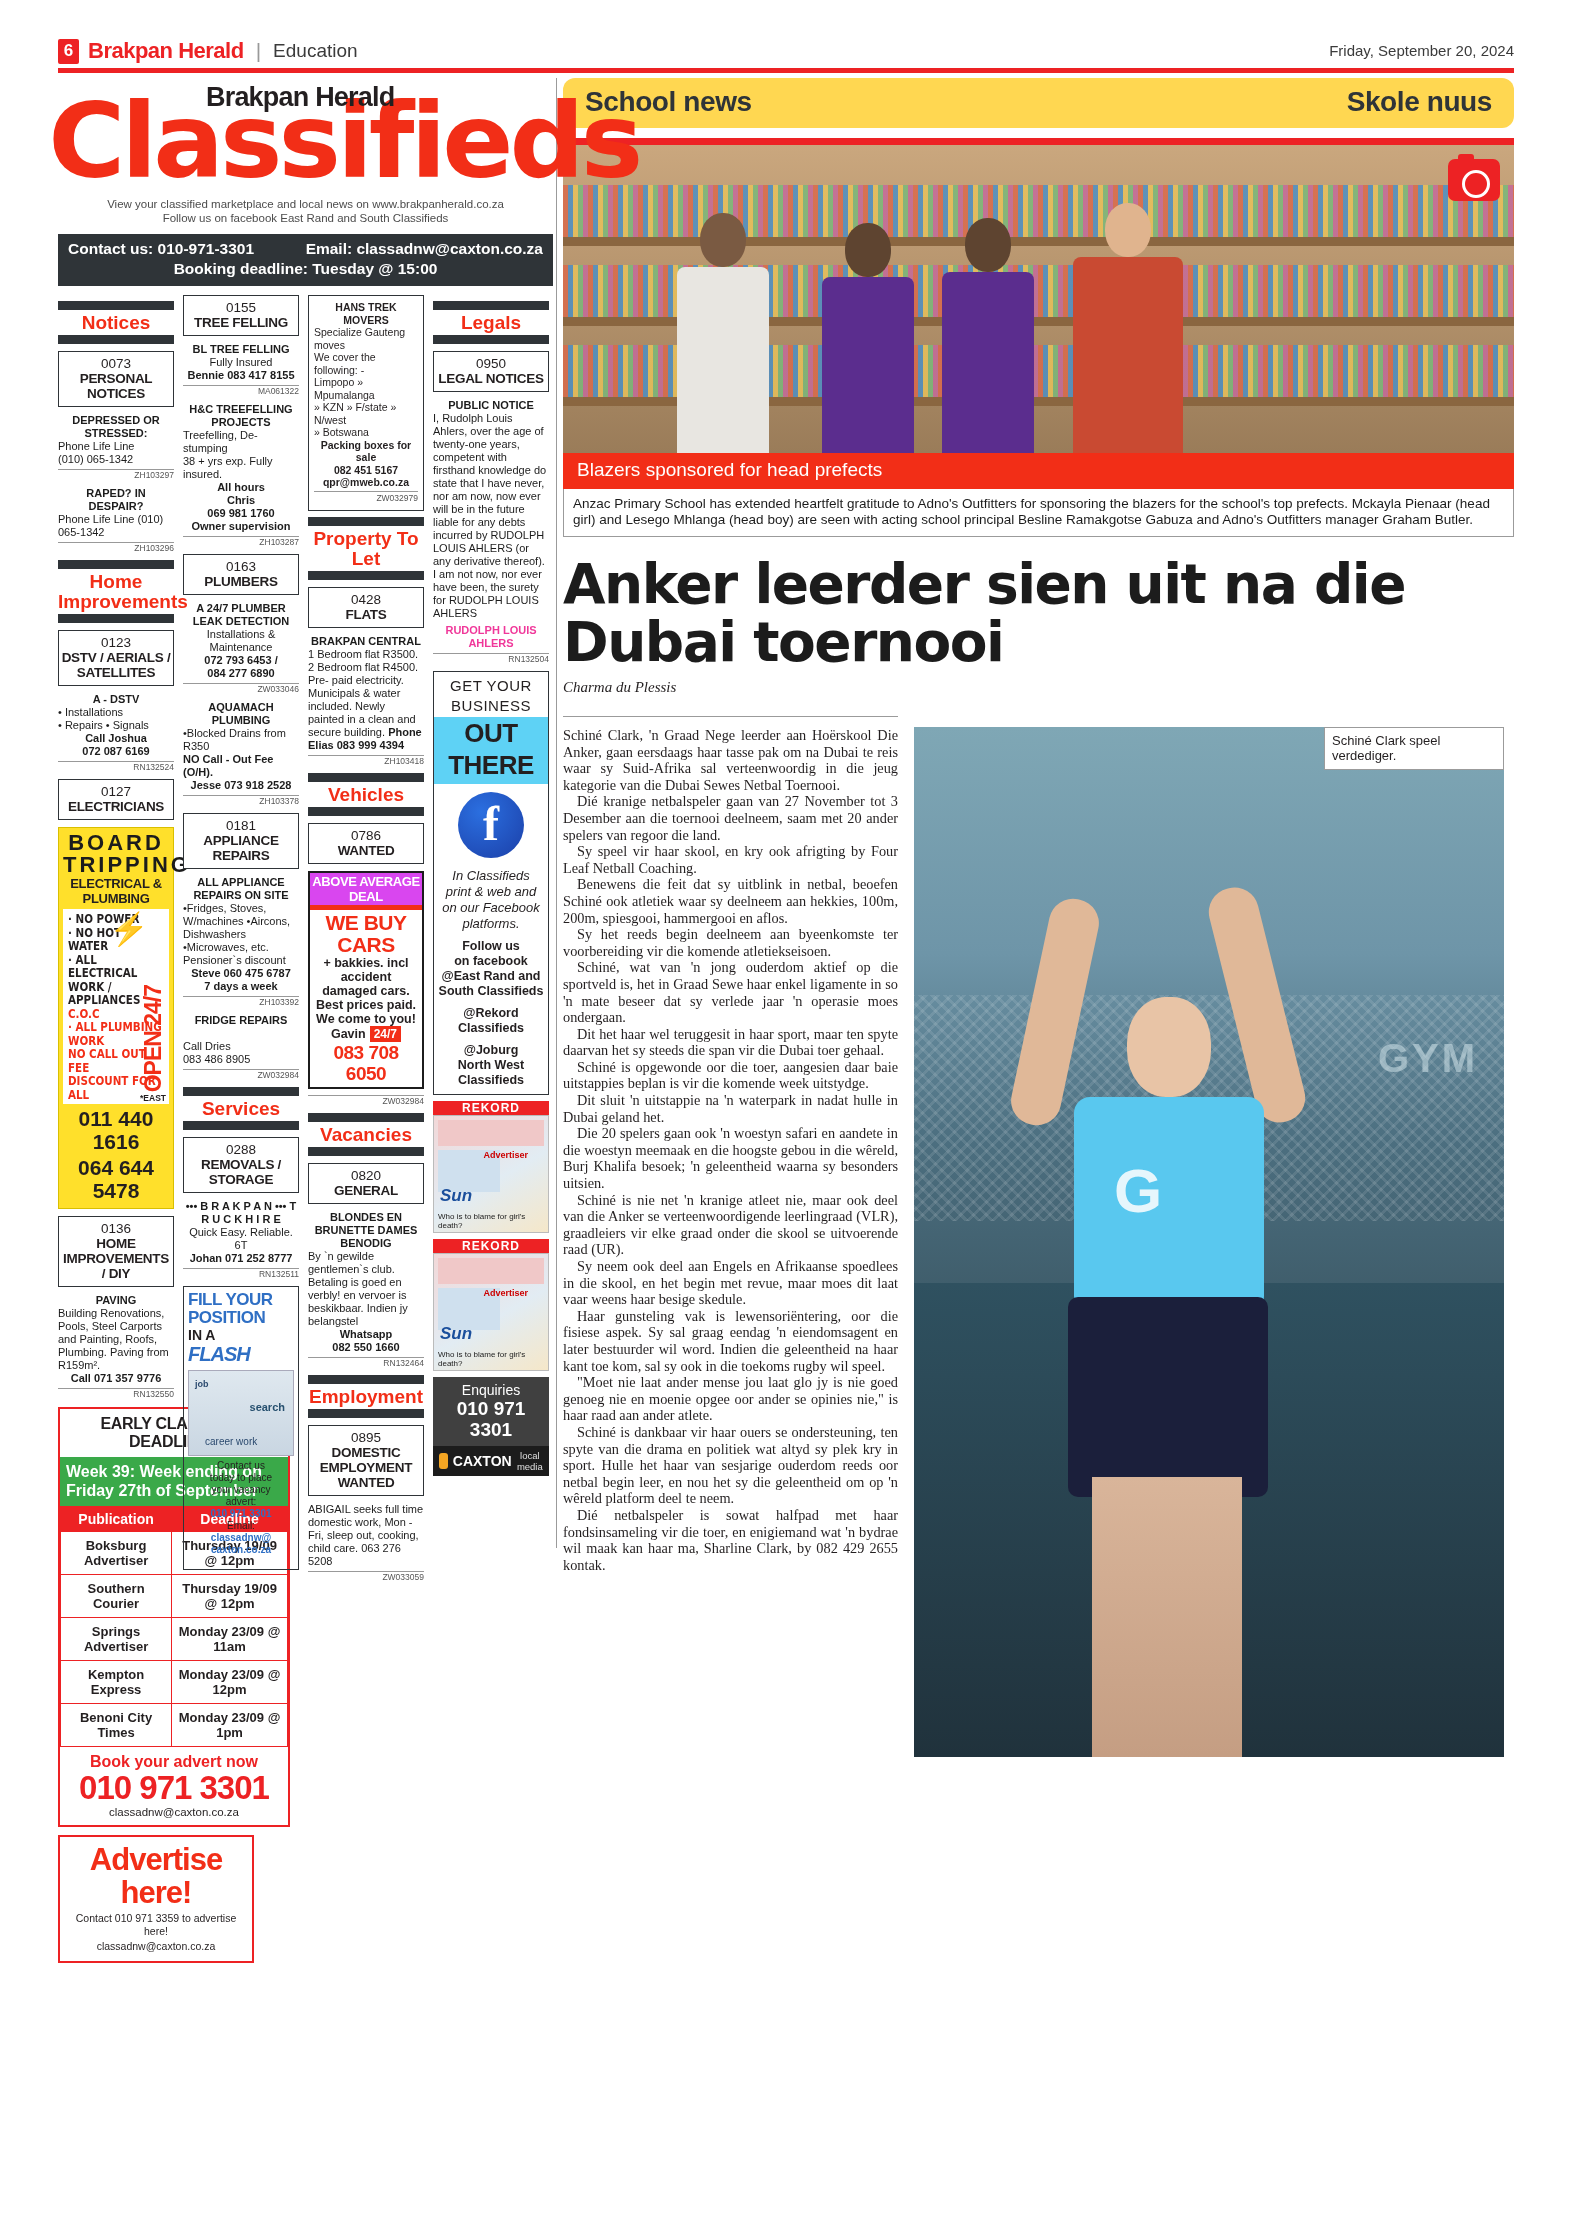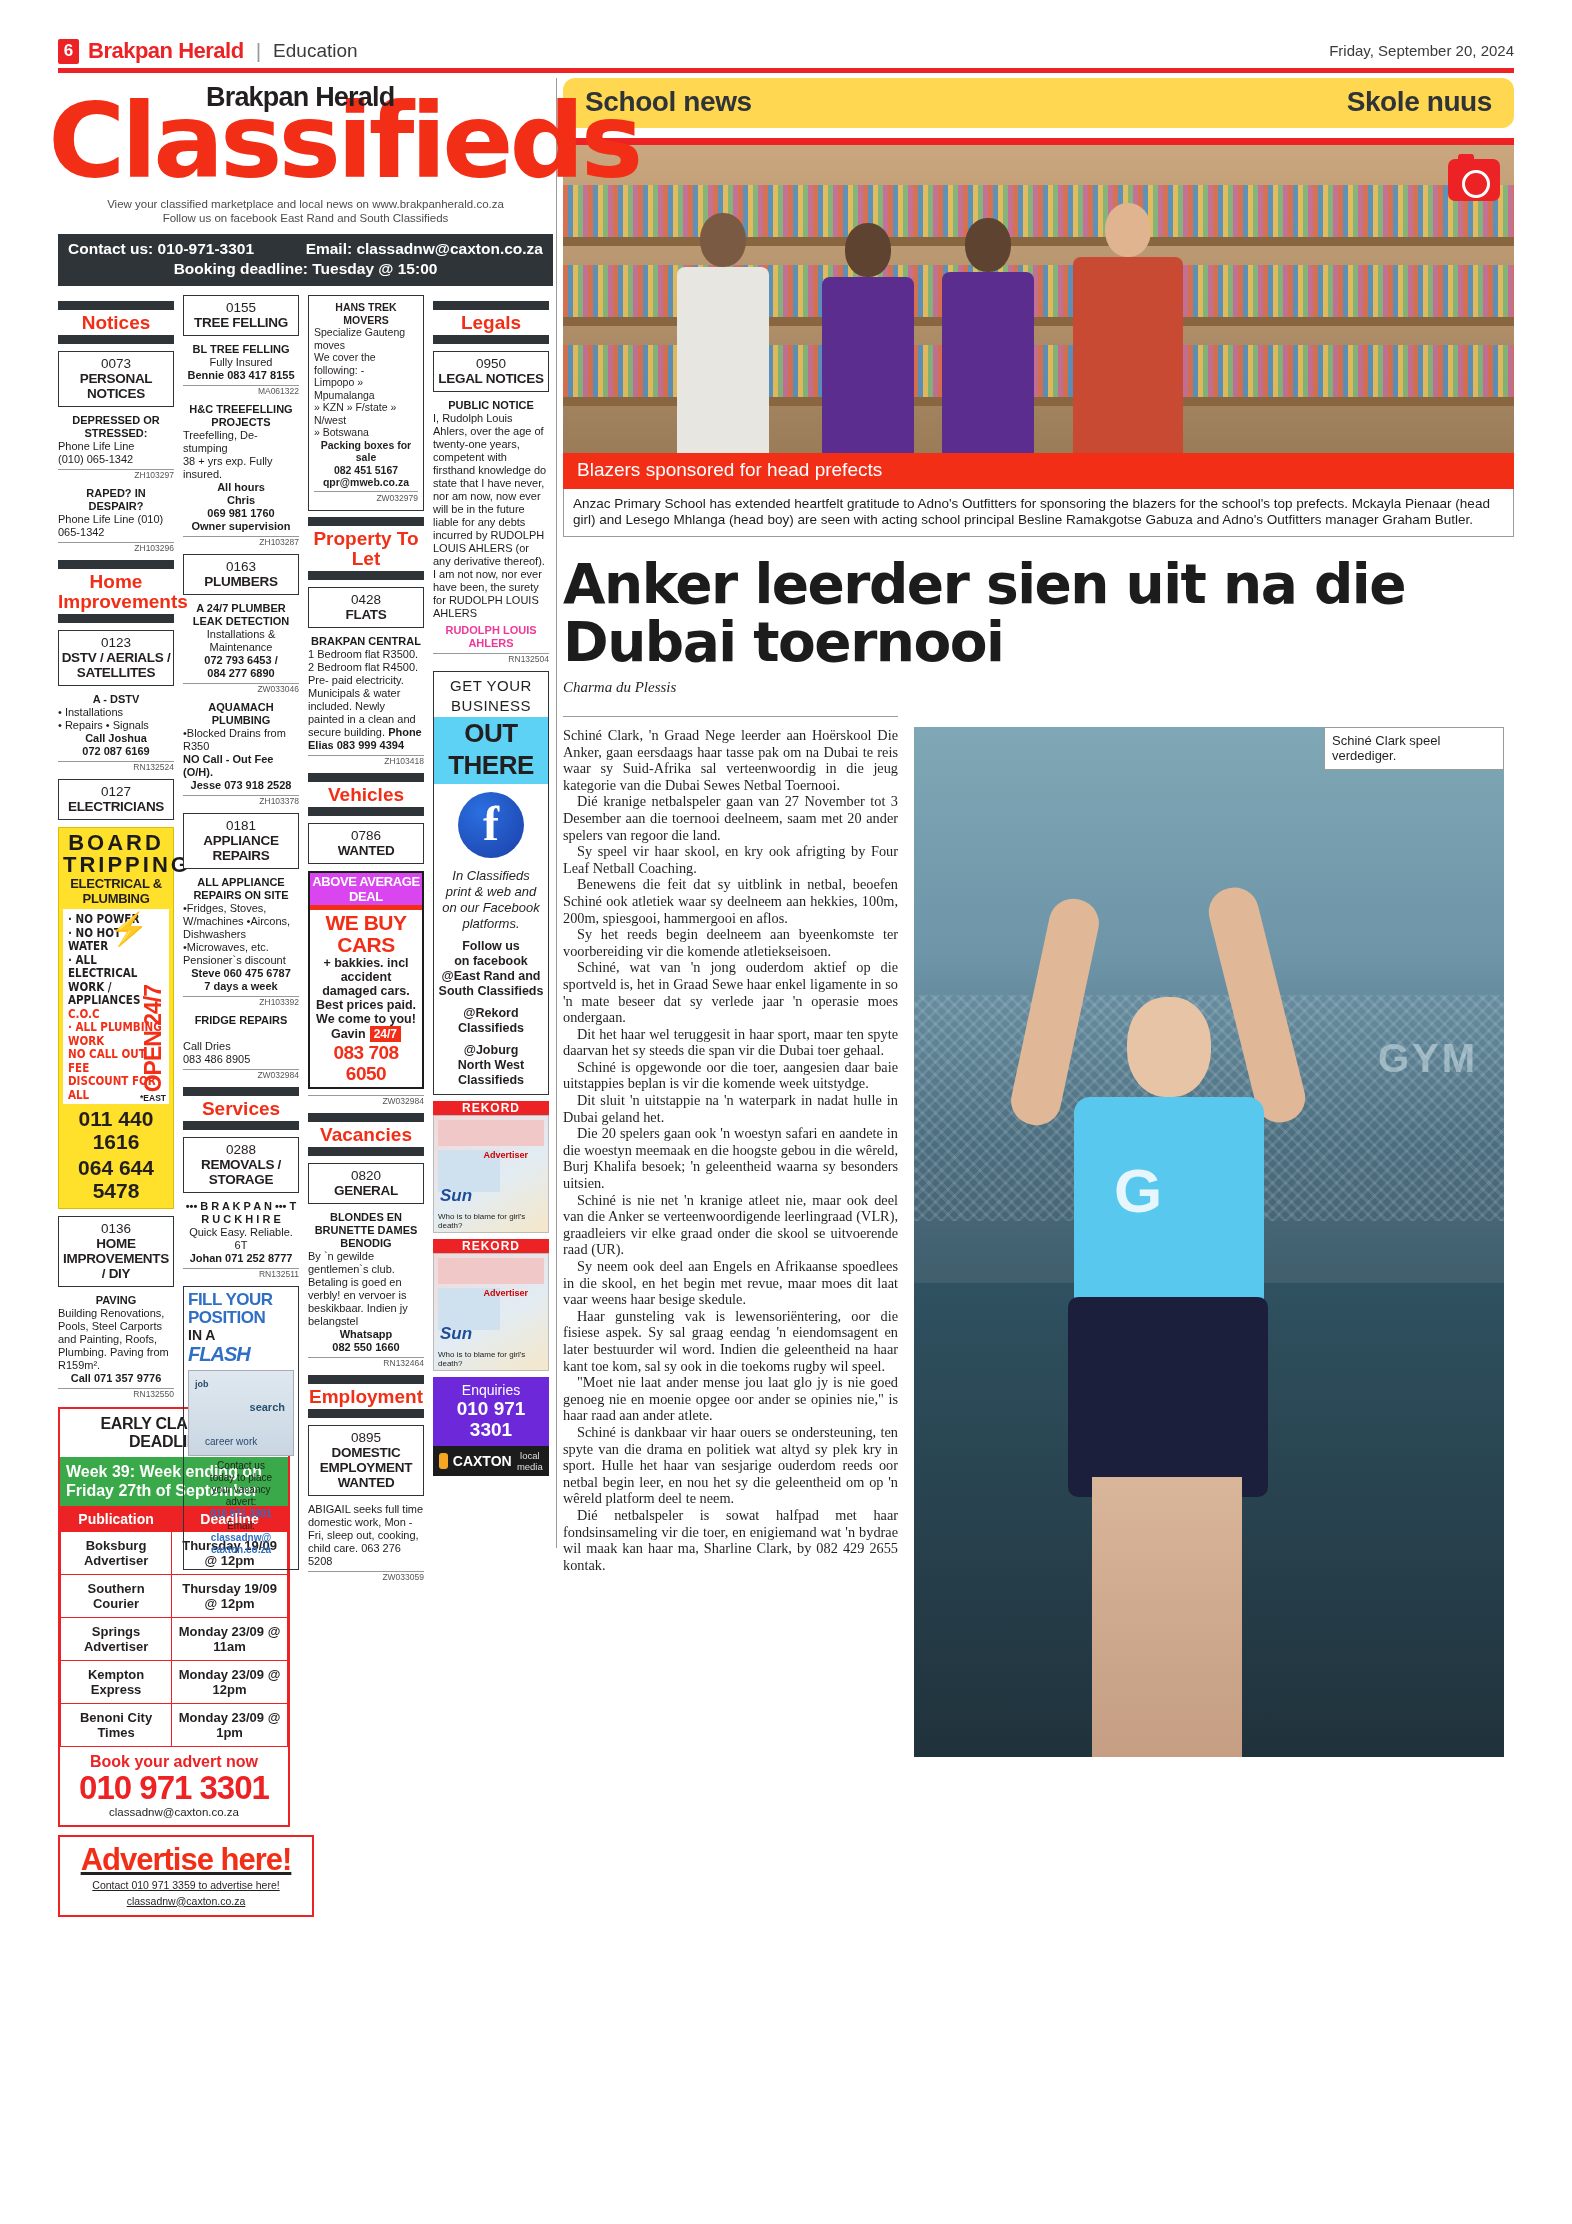--- a/index.html
+++ b/index.html
@@ -139,21 +139,21 @@
 
   .rekord { margin-bottom:6px; }
   .rekord .rk { background:#ed2224; color:#fff; font-weight:bold; font-size:12px; text-align:center; letter-spacing:1px;}
   .rekord .pic { height:118px; background:linear-gradient(150deg,#f2d8d8,#e2ecf3 55%,#f5e7c9); border:1px solid #bbb; position:relative; overflow:hidden;}
   .rekord .pic .b1 { position:absolute; left:4px; top:4px; right:4px; height:26px; background:#f0c8c8;}
   .rekord .pic .b2 { position:absolute; left:4px; top:34px; width:54%; height:42px; background:#cfe0ee;}
   .rekord .pic .adv { position:absolute; right:20px; top:34px; font-size:9px; color:#c00; font-weight:bold;}
   .rekord .pic .sun { position:absolute; left:6px; bottom:26px; color:#1b4f9c; font-weight:bold; font-size:17px; font-style:italic;}
   .rekord .pic .cap { position:absolute; left:4px; bottom:2px; right:4px; font-size:8px; color:#222; line-height:9px;}
 
-  .enq { background:#6d28d9; color:#fff; text-align:center; padding:5px 0 6px; }
+  .enq { background:#404040; color:#fff; text-align:center; padding:5px 0 6px; }
   .enq .e1 { font-size:14px; }
   .enq .e2 { font-weight:bold; font-size:19px; line-height:21px;}
   .caxton { background:#1c1c1c; color:#fff; display:flex; align-items:center; gap:5px; padding:4px 6px; }
   .caxton .cx-mark { width:16px; height:16px; background:#f5a623; border-radius:3px; }
   .caxton .cx-t { font-weight:bold; font-size:14px; }
   .caxton .cx-s { font-size:9.5px; opacity:.85;text-align:center; }
 
   
   .right-col { position:absolute; left:563px; top:78px; width:951px; }
   .divider-v { position:absolute; left:556px; top:78px; width:1px; height:1470px; background:#9b9b9b; }
@@ -380,21 +380,21 @@
                 <td>Benoni City Times</td>
                 <td>Monday 23/09 @ 1pm</td>
               </tr>
             </tbody>
           </table>
           <div class="dl-book">Book your advert now</div>
           <div class="dl-phone">010 971 3301</div>
           <div class="dl-mail">classadnw@caxton.co.za</div>
         </div>
 
-        <div class="advertise-here" style="width:256px;text-decoration:underline;">
+        <div class="advertise-here" style="width:196px;">
           <div class="t">Advertise here!</div>
           <div class="s">Contact 010 971 3359 to advertise here!</div>
           <div class="s">classadnw@caxton.co.za</div>
         </div>
       </div>
 
       <div class="col">
         <div class="codebox">
           <div class="num">0155</div>
           <div class="nm">TREE FELLING</div>

